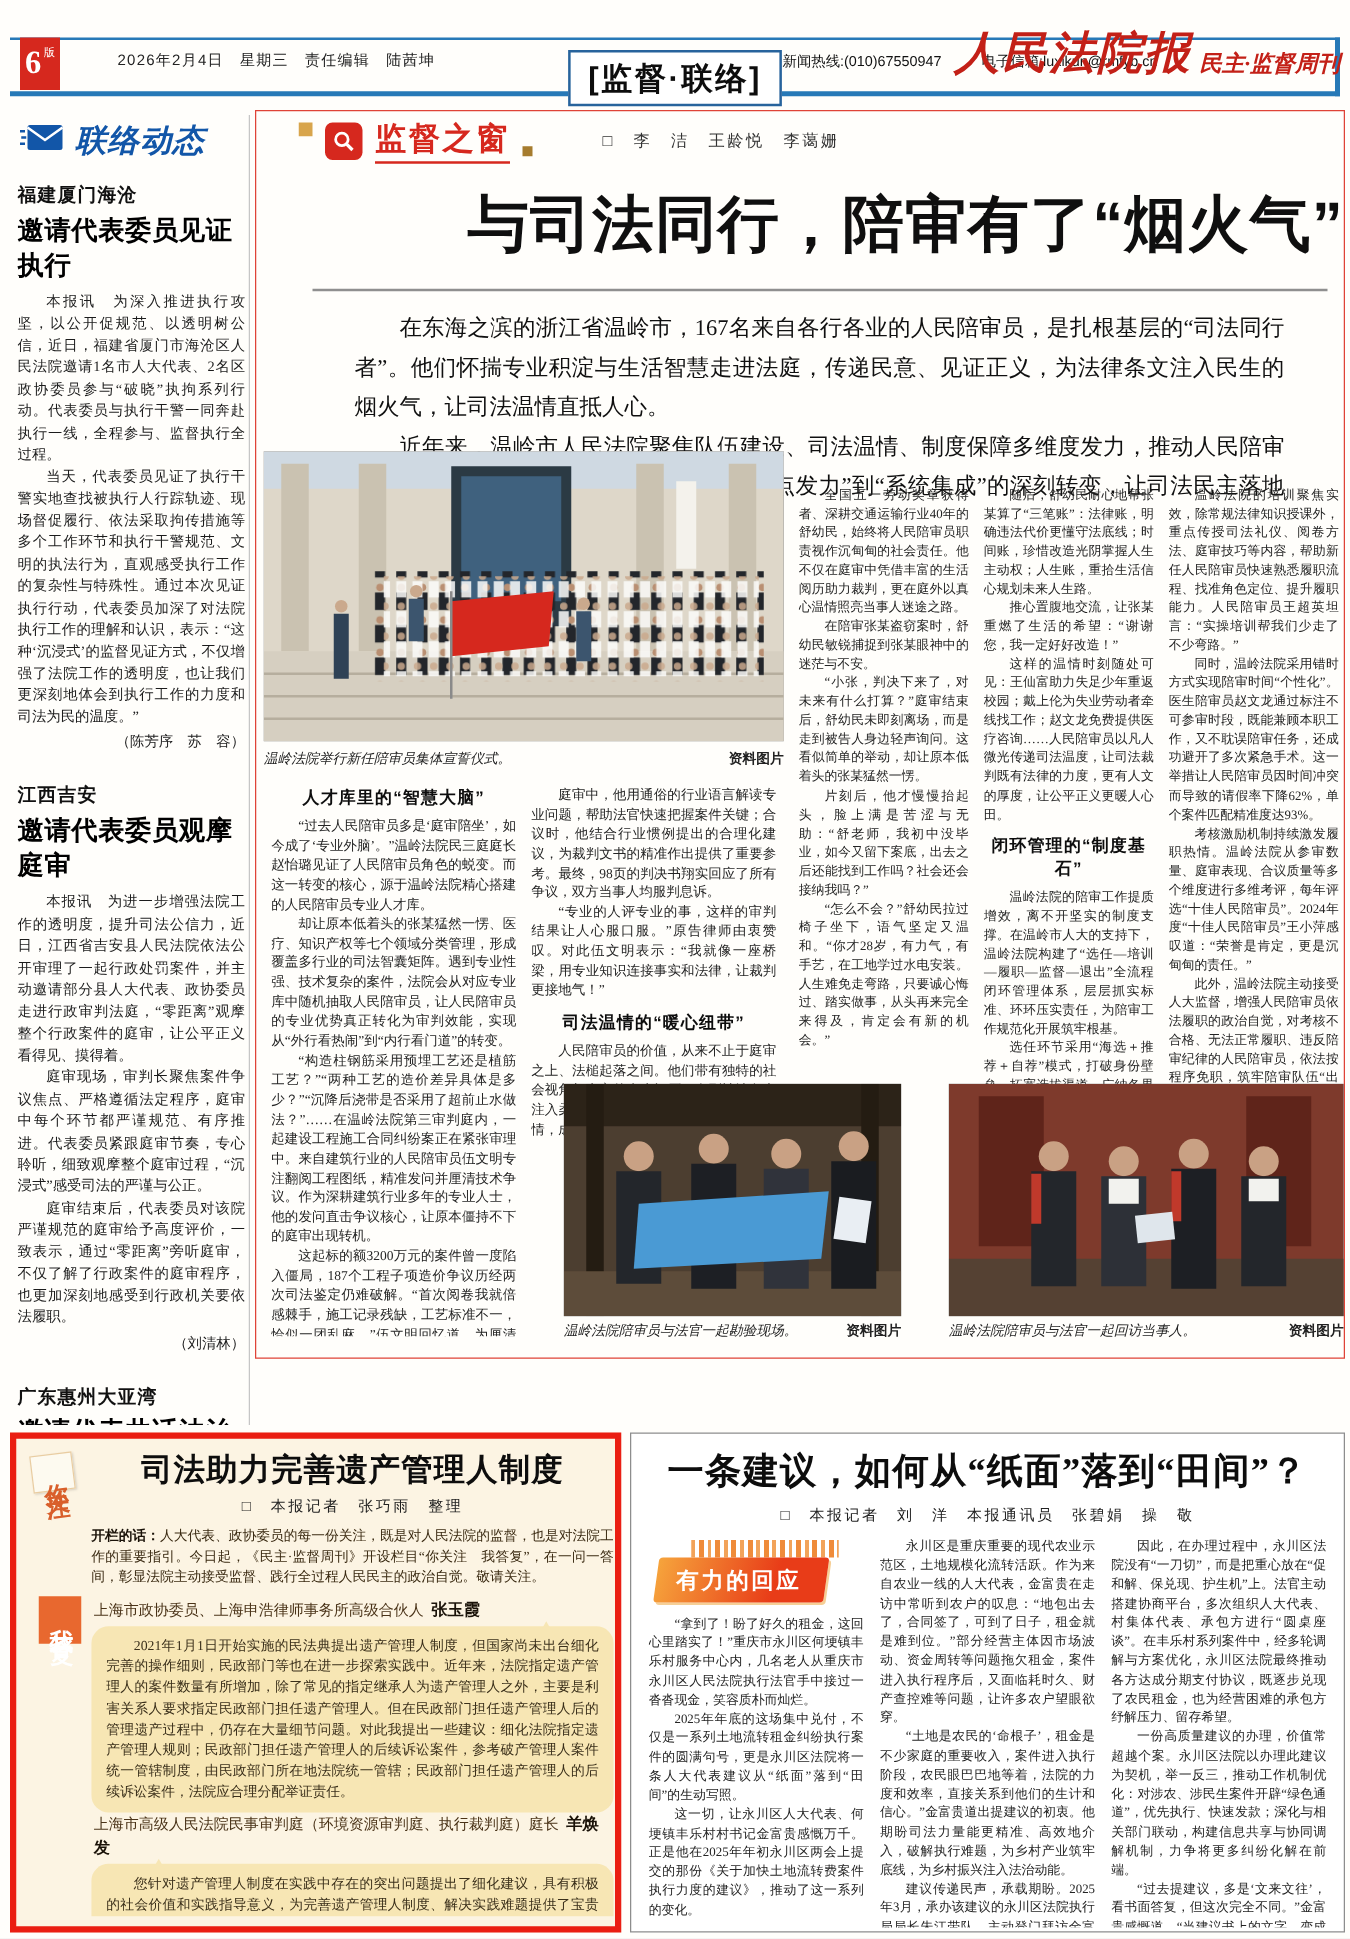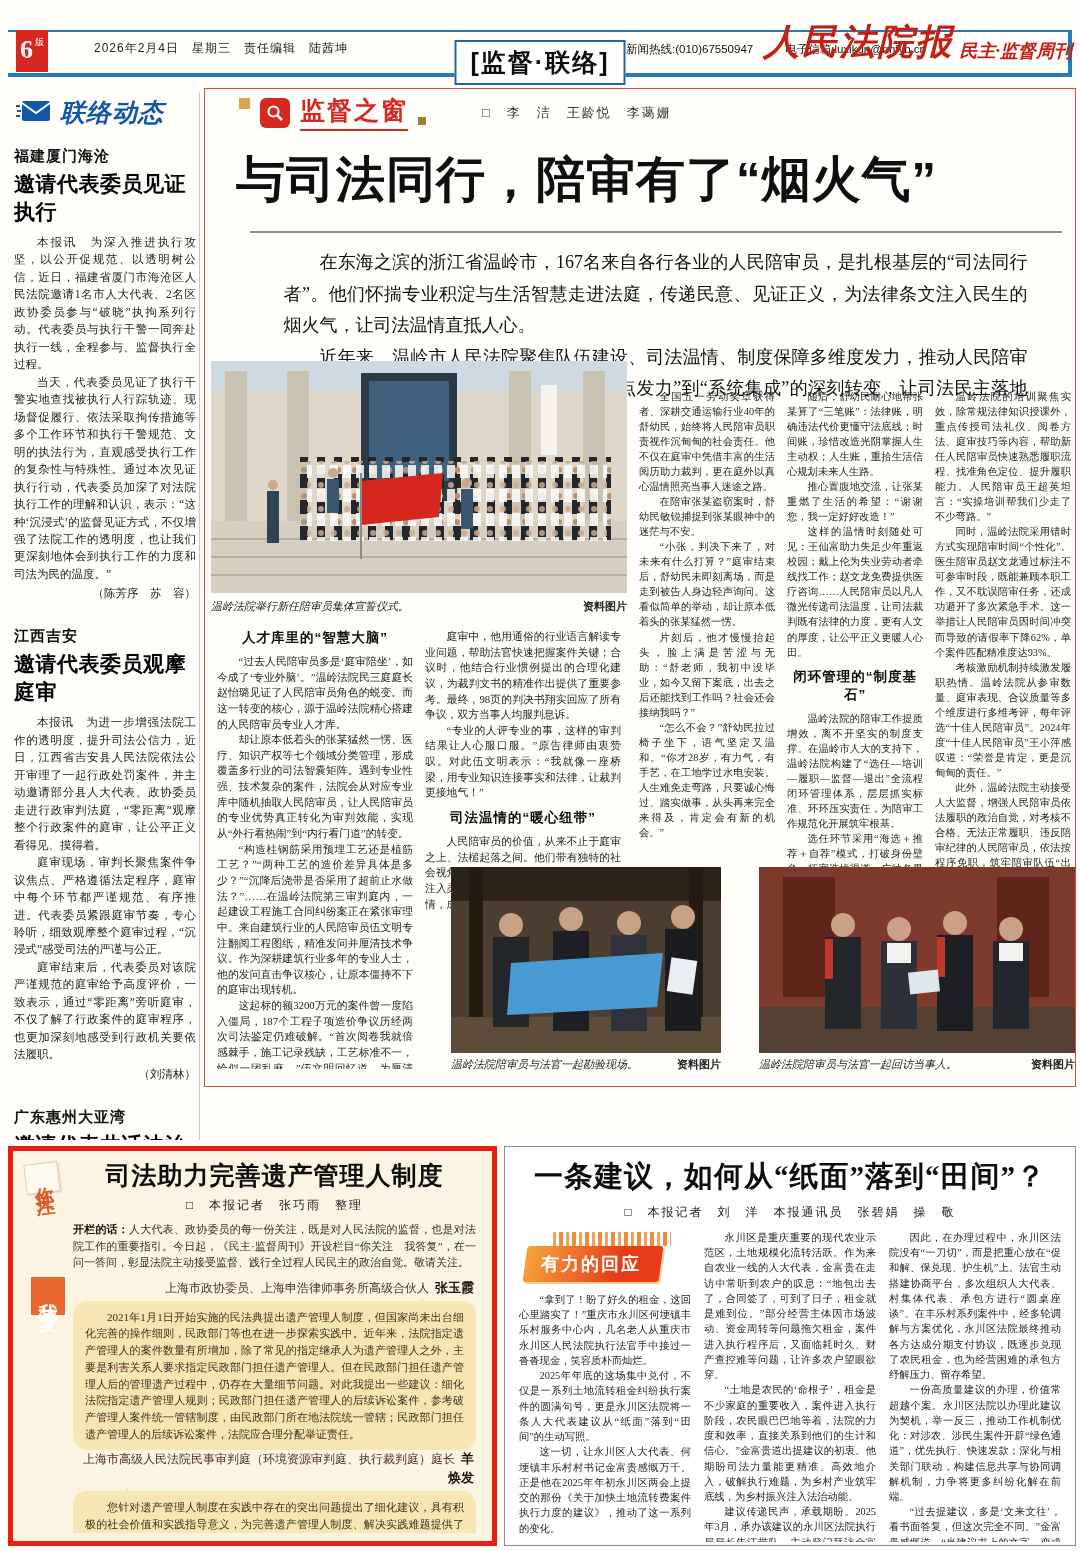--- a/index.html
+++ b/index.html
@@ -36,51 +36,51 @@
   .brief .by { text-align:right; font-size:11.5px; margin-top:3px; color:#1c1c1c; }
 
   
   .feature { position:absolute; left:204px; top:88px; width:872px; height:999px; border:1px solid #df4337; background:#fffefb;padding-left:31px; }
   .f-head { position:absolute; top:5px; left:34px; display:flex; align-items:center; gap:10px; z-index:2; background:#fffefb; padding-right:14px; }
   .mag-box { width:30px; height:30px; background:#d6281e; border-radius:6px; display:flex; align-items:center; justify-content:center; }
   .gold-sq { width:11px; height:11px; background:#d8a54c; display:inline-block; }
   .gold-sq.dark { width:8px; height:8px; background:#a67c2e; }
   .jdzc { font:900 25px "Liberation Sans",sans-serif; color:#d6281e; border-bottom:2px solid #d6281e; padding-bottom:2px; letter-spacing:2px; }
   .authors { font:13px "Liberation Sans",sans-serif; color:#333; margin-left:46px; letter-spacing:2px; }
-  .f-title { margin-top:58px; text-align:left; font:900 49px "Liberation Sans",sans-serif; color:#0f0f0f; letter-spacing:1px; }
+  .f-title { margin-top:58px; text-align:right; font:900 49px "Liberation Sans",sans-serif; color:#0f0f0f; letter-spacing:1px; }
   .f-rule { width:812px; height:2px; background:#8f8f8f; margin:18px auto 14px; }
   .f-lead { width:744px; margin:0 auto; font-size:18px; line-height:1.75; color:#101010; }
   .f-lead p { text-indent:2em; text-align:justify; }
   .f-body { position:absolute; left:0; top:272px; width:872px; height:724px; }
   .photo { position:absolute; overflow:hidden; background:#888; }
   .photo svg { display:block; width:100%; height:100%; }
   .cap-row { position:absolute; display:flex; justify-content:space-between; align-items:baseline; font-size:11px; color:#222; }
   .cap { font-style:italic; }
   .credit { font:bold 11px "Liberation Sans",sans-serif; font-style:normal; }
   .fcol { position:absolute; overflow:hidden; color:#242424; }
   .fcol.wide { font-size:10.8px; line-height:1.45; }
   .fcol.narrow { font-size:10.3px; line-height:1.46;margin-top:28px; }
   .sec-h { text-align:center; font:bold 13.5px "Liberation Sans",sans-serif; color:#0d0d0d; margin:8px 0 7px; letter-spacing:1px; }
   .fcol .para { margin:0; }
 
   
   .qa { position:absolute; left:8px; top:1146px; width:489px; height:400px; background:#fcf4e3;
-        border:5px solid #ea1e12; display:flex; gap:4px; padding:8px 16px 8px 4px; overflow:hidden; }
+        border:5px solid #ea1e12; display:flex; gap:4px; padding:8px 1px 8px 4px; overflow:hidden; }
   .qa-rail { width:52px; position:relative; flex:none; }
   .tag1 { position:absolute; top:4px; left:8px; writing-mode:vertical-rl; font:bold 19px "Liberation Serif",serif;
           color:#d95f2b; background:#fdfaf0; border:1px solid #e9cda2; padding:8px 3px; transform:rotate(-7deg);
           box-shadow:1px 1px 2px rgba(0,0,0,.15); letter-spacing:4px; }
   .tag2 { position:absolute; top:118px; left:14px; writing-mode:vertical-rl; font:bold 19px "Liberation Sans",sans-serif;
           color:#fff; background:#e8682f; padding:10px 4px; letter-spacing:6px; }
   .qa-main { flex:1; overflow:hidden; }
   .qa-title { font:900 25px "Liberation Serif",serif; text-align:center; color:#0d0d0d; margin:0 0 5px; letter-spacing:1px; }
   .qa-byline { font:12px "Liberation Sans",sans-serif; text-align:center; color:#222; margin-bottom:7px; letter-spacing:2px; }
   .qa-note { font-size:11px; line-height:1.5; color:#3a2a12; text-align:justify; margin-bottom:8px; }
   .qa-note b { color:#1a1208; }
-  .speaker { font-size:12px; color:#4a3318; margin:0 2px 4px; line-height:1.4;text-align:right; }
+  .speaker { font-size:12px; color:#4a3318; margin:0 2px 4px; line-height:1.4; }
   .speaker b { font-size:13px; color:#1a1208; margin-left:6px; }
   .bubble { position:relative; background:#f7e6b4; border-radius:14px; padding:8px 12px; font-size:11px;
             line-height:1.52; color:#3a2f1a; text-align:justify; }
   .bubble p { text-indent:2em; }
   .bubble.q::after { content:""; position:absolute; right:46px; top:-12px; border:8px solid transparent; border-bottom:14px solid #f7e6b4; }
   .bubble.a::after { content:""; position:absolute; left:46px; top:-12px; border:8px solid transparent; border-bottom:14px solid #f7e6b4; }
 
   
   .sugg { position:absolute; left:504px; top:1146px; width:572px; height:400px; border:1px solid #8d8d8d;
           background:#fff; padding:10px 14px; overflow:hidden; }

